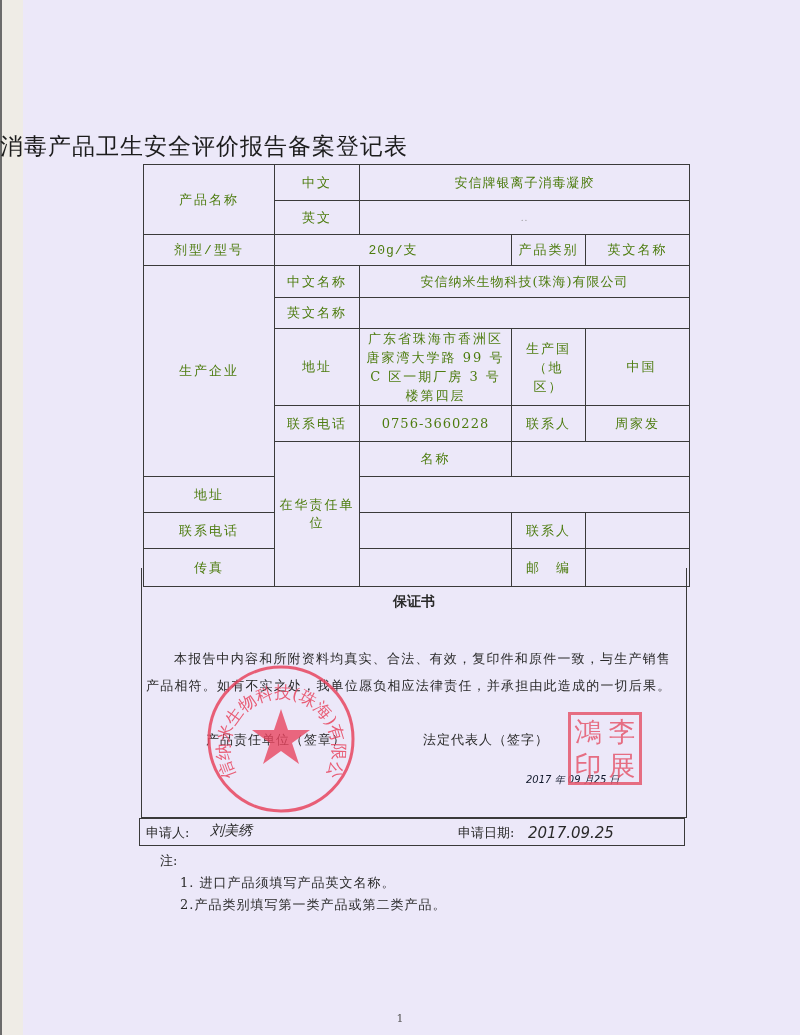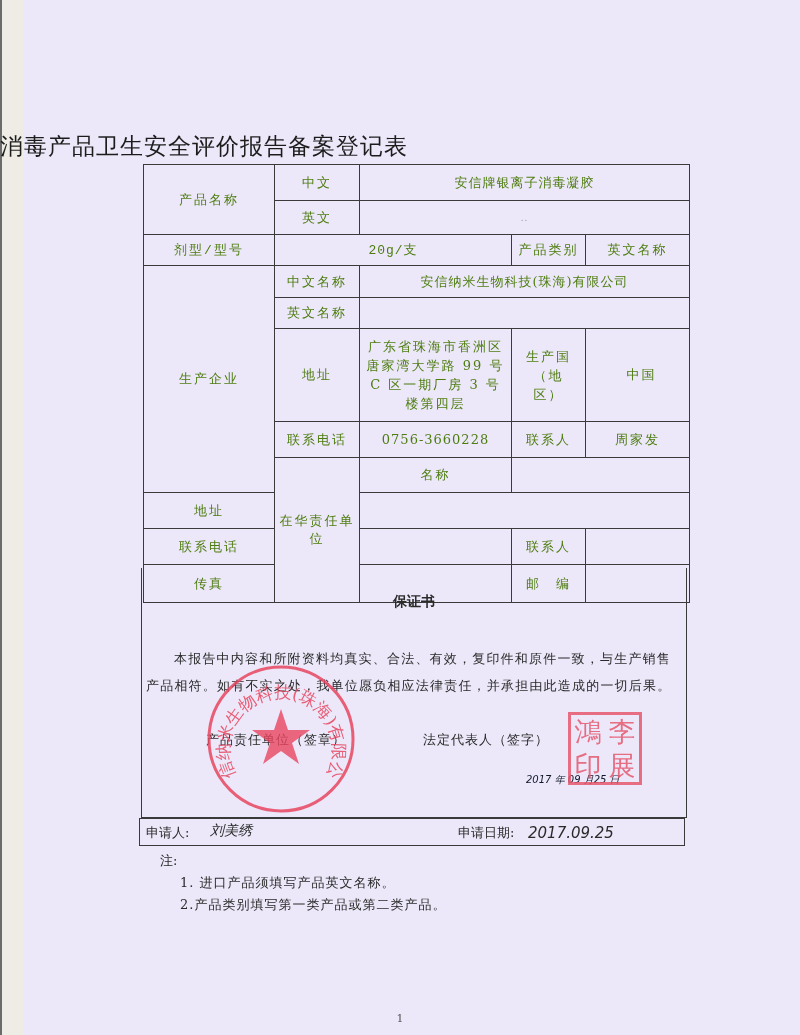--- a/index.html
+++ b/index.html
@@ -21,21 +21,21 @@
   table.form {
     position: absolute; left: 143px; top: 164px; width: 546px;
     border-collapse: collapse; table-layout: fixed;
   }
   table.form td {
     border: 1.6px solid #3a3a3a; text-align: center; vertical-align: middle;
     font-size: 13px; padding: 0; color: #4d7c0f; letter-spacing: 2px;
   }
   table.form td.val { letter-spacing: 1px; }
   .sans { font-family: Liberation Mono, monospace; }
-  .addr { font-size: 13px; line-height: 19px; letter-spacing: 1px; text-align: justify; padding: 8px 4px !important; }
+  .addr { font-size: 13px; line-height: 19px; letter-spacing: 1px; text-align: justify; padding: 0 4px !important; }
   .left { text-align: center; padding-left: 8px !important; }
 
   .guarantee {
     position: absolute; left: 141px; top: 568px; width: 546px; height: 250px;
     border: 1.6px solid #3a3a3a; border-top: none; box-sizing: border-box;
   }
   .g-title { position: absolute; top: 25px; left: 0; width: 100%; text-align: center;
     font-family: "DejaVu Sans", "Liberation Sans", sans-serif; font-size: 14px; font-weight: bold; }
   .g-body { position: absolute; top: 52px; left: 4px; right: 6px; font-size: 13px; line-height: 27px;
     text-indent: 28px; letter-spacing: 1.2px; margin-top: 25px; }

